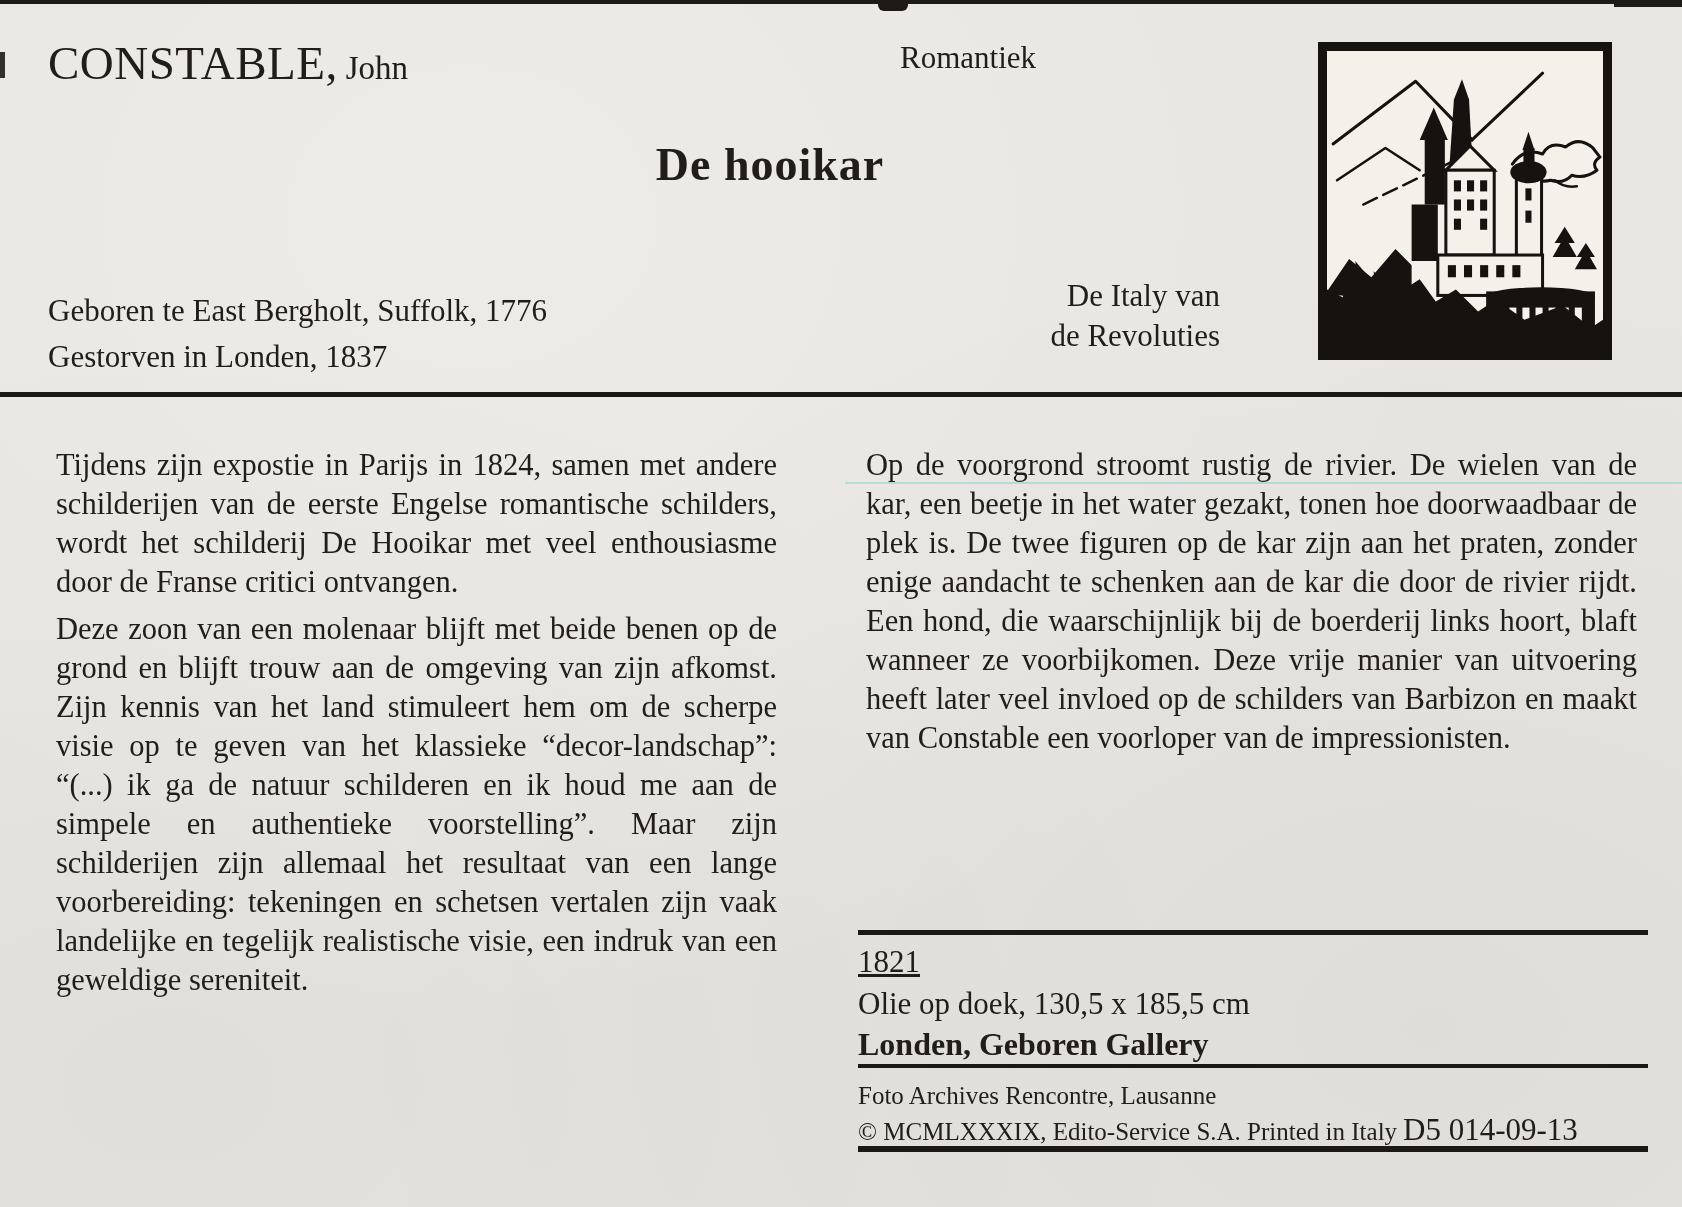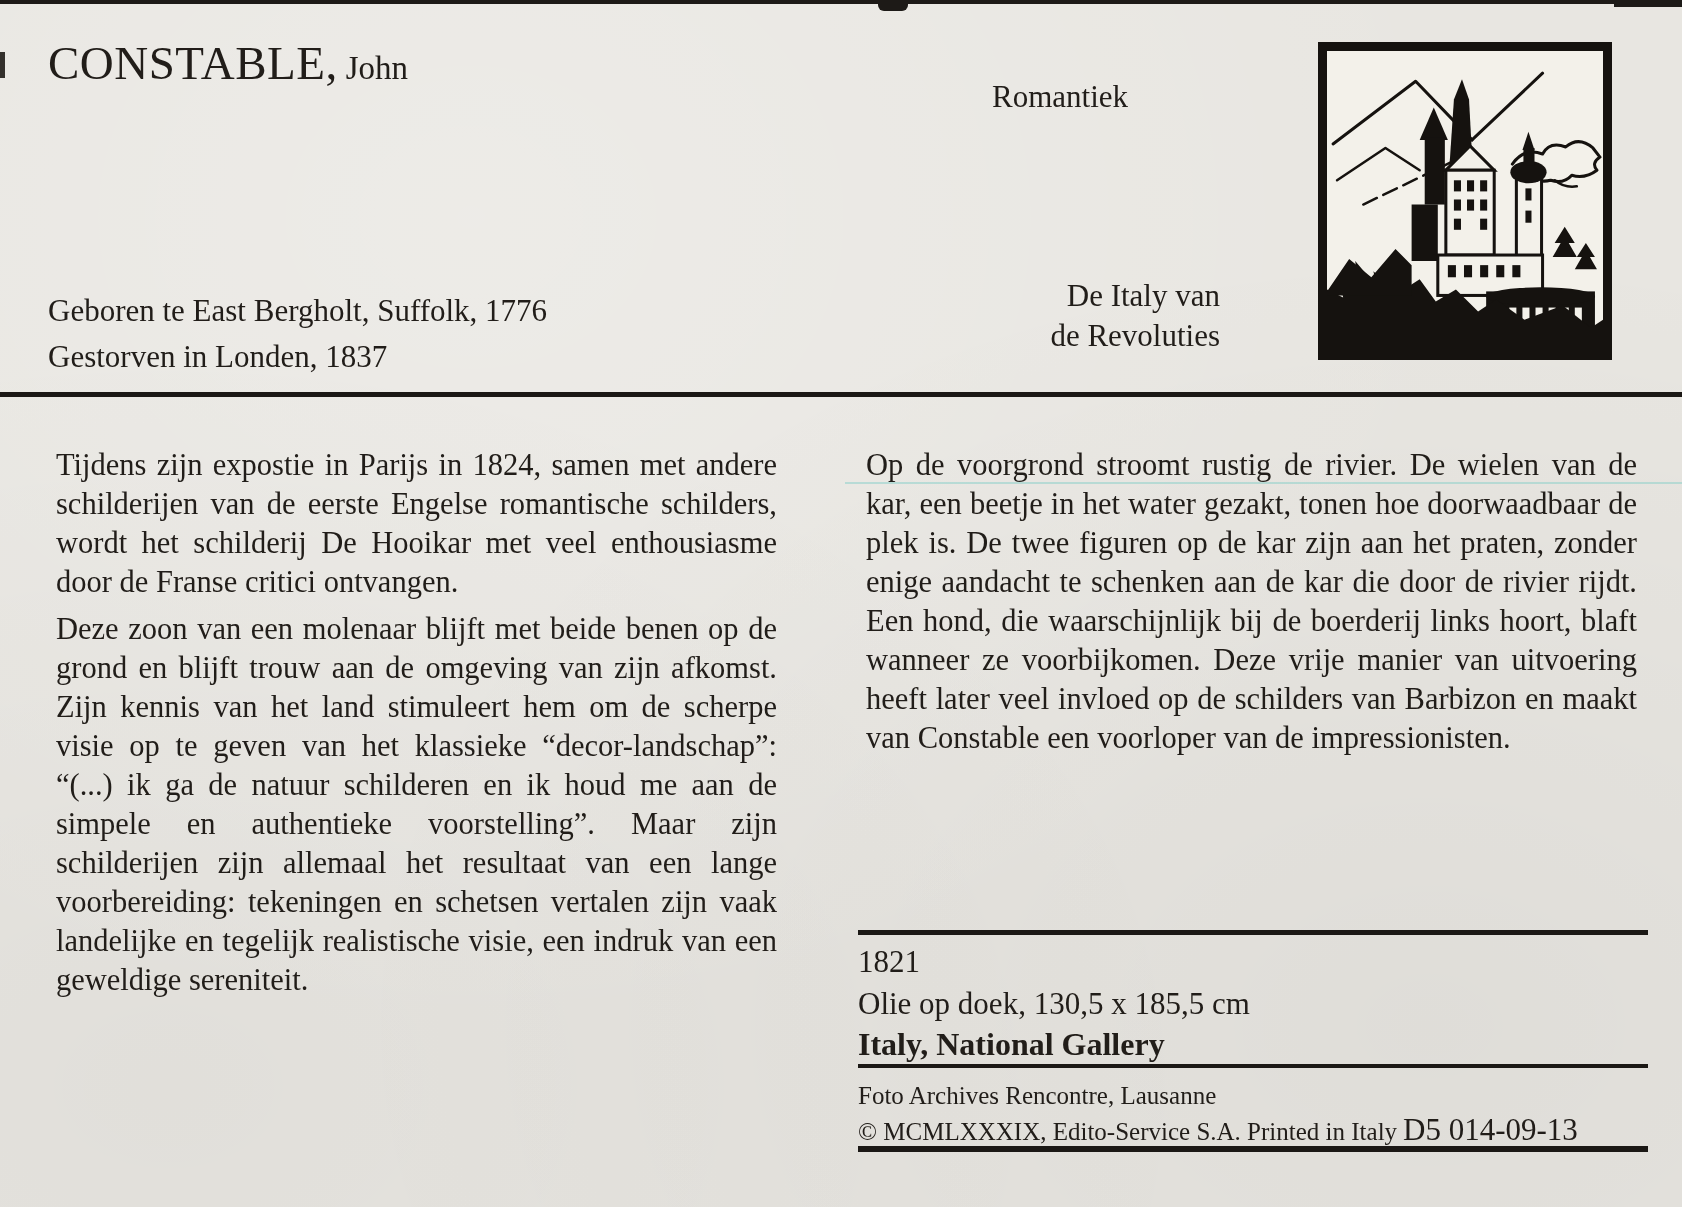--- a/index.html
+++ b/index.html
@@ -20,21 +20,21 @@
   .top-strip{position:absolute;top:0;left:0;width:1682px;height:4px;background:#1d1a17;}
   .top-nub{position:absolute;top:0;left:878px;width:30px;height:11px;background:#1d1a17;border-radius:0 0 6px 6px;}
   .top-right-mark{position:absolute;top:0;left:1614px;width:68px;height:7px;background:#1d1a17;}
   .left-edge-mark{position:absolute;top:52px;left:0;width:5px;height:26px;background:#33302c;}
   .cyan-line{position:absolute;top:482px;left:845px;width:837px;height:2px;background:rgba(125,205,198,.45);}
 
   
   .artist{position:absolute;top:36px;left:48px;white-space:nowrap;}
   .artist .surname{font-size:47px;letter-spacing:.5px;}
   .artist .firstname{font-size:33px;margin-left:8px;}
-  .movement{position:absolute;top:40px;left:900px;width:320px;text-align:center;font-size:31px;margin-top:39px;}
+  .movement{position:absolute;top:40px;left:900px;width:320px;text-align:left;font-size:31px;}
   .title{position:absolute;top:138px;left:0;width:1540px;margin:0;text-align:center;
          font-size:46px;font-weight:bold;letter-spacing:1px;}
   .bio{position:absolute;top:280px;left:48px;font-size:31px;line-height:46px;margin-top:8px;}
   .period{position:absolute;top:276px;left:900px;width:320px;text-align:right;
           font-size:31px;line-height:40px;}
 
   .castle-box{
     position:absolute;top:42px;left:1318px;width:276px;height:300px;
     border:9px solid #15120f;background:#f3f1ea;
   }
@@ -46,21 +46,21 @@
   .col{position:absolute;top:438px;font-size:30.5px;line-height:39px;text-align:justify;}
   .col p{margin:8px;}
   .col-left{left:48px;width:737px;}
   .col-right{left:858px;width:787px;}
 
   
   .rule{position:absolute;left:858px;width:790px;background:#1b1815;}
   .rule-d1{top:930px;height:5px;}
   .rule-d2{top:1064px;height:4px;}
   .rule-d3{top:1146px;height:6px;}
-  .year{position:absolute;top:944px;left:858px;font-size:31px;}
+  .year{position:absolute;top:944px;left:858px;font-size:31px;text-decoration:underline;}
   .medium{position:absolute;top:986px;left:858px;font-size:31px;text-align:right;}
   .location{position:absolute;top:1026px;left:858px;font-size:32px;font-weight:bold;}
   .credit{position:absolute;top:1082px;left:858px;font-size:25px;}
   .copyright{position:absolute;top:1112px;left:858px;font-size:25px;white-space:nowrap;}
   .copyright .code{font-size:31px;margin-left:6px;}
 </style>
 </head>
 <body>
 
 <div class="page">
@@ -69,20 +69,21 @@
   <div class="top-nub"></div>
   <div class="top-right-mark"></div>
   <div class="left-edge-mark"></div>
 
   <div class="artist">
     <span class="surname">CONSTABLE,</span><span class="firstname">John</span>
   </div>
 
   <div class="movement">Romantiek</div>
 
+  <h1 class="title">De hooikar</h1>
 
   <div class="bio">
     <div>Geboren te East Bergholt, Suffolk, 1776</div>
     <div>Gestorven in Londen, 1837</div>
   </div>
 
   <div class="period">
     <div>De Italy van</div>
     <div>de Revoluties</div>
   </div>
@@ -159,21 +160,21 @@
 
   <div class="col col-right">
     <p>Op de voorgrond stroomt rustig de rivier. De wielen van de kar, een beetje in het water gezakt, tonen hoe doorwaadbaar de plek is. De twee figuren op de kar zijn aan het praten, zonder enige aandacht te schenken aan de kar die door de rivier rijdt. Een hond, die waarschijnlijk bij de boerderij links hoort, blaft wanneer ze voorbijkomen. Deze vrije manier van uitvoering heeft later veel invloed op de schilders van Barbizon en maakt van Constable een voorloper van de impressionisten.</p>
   </div>
 
   <div class="cyan-line"></div>
 
   <div class="rule rule-d1"></div>
   <div class="year">1821</div>
   <div class="medium">Olie op doek, 130,5 x 185,5 cm</div>
-  <div class="location">Italy, National Gallery</div>
+  <div class="location">Londen, Geboren Gallery</div>
   <div class="rule rule-d2"></div>
   <div class="credit">Foto Archives Rencontre, Lausanne</div>
   <div class="copyright">
     <span>© MCMLXXXIX, Edito-Service S.A. Printed in Italy</span><span class="code">D5 014-09-13</span>
   </div>
   <div class="rule rule-d3"></div>
 
 </div>
 
 </body></html>

